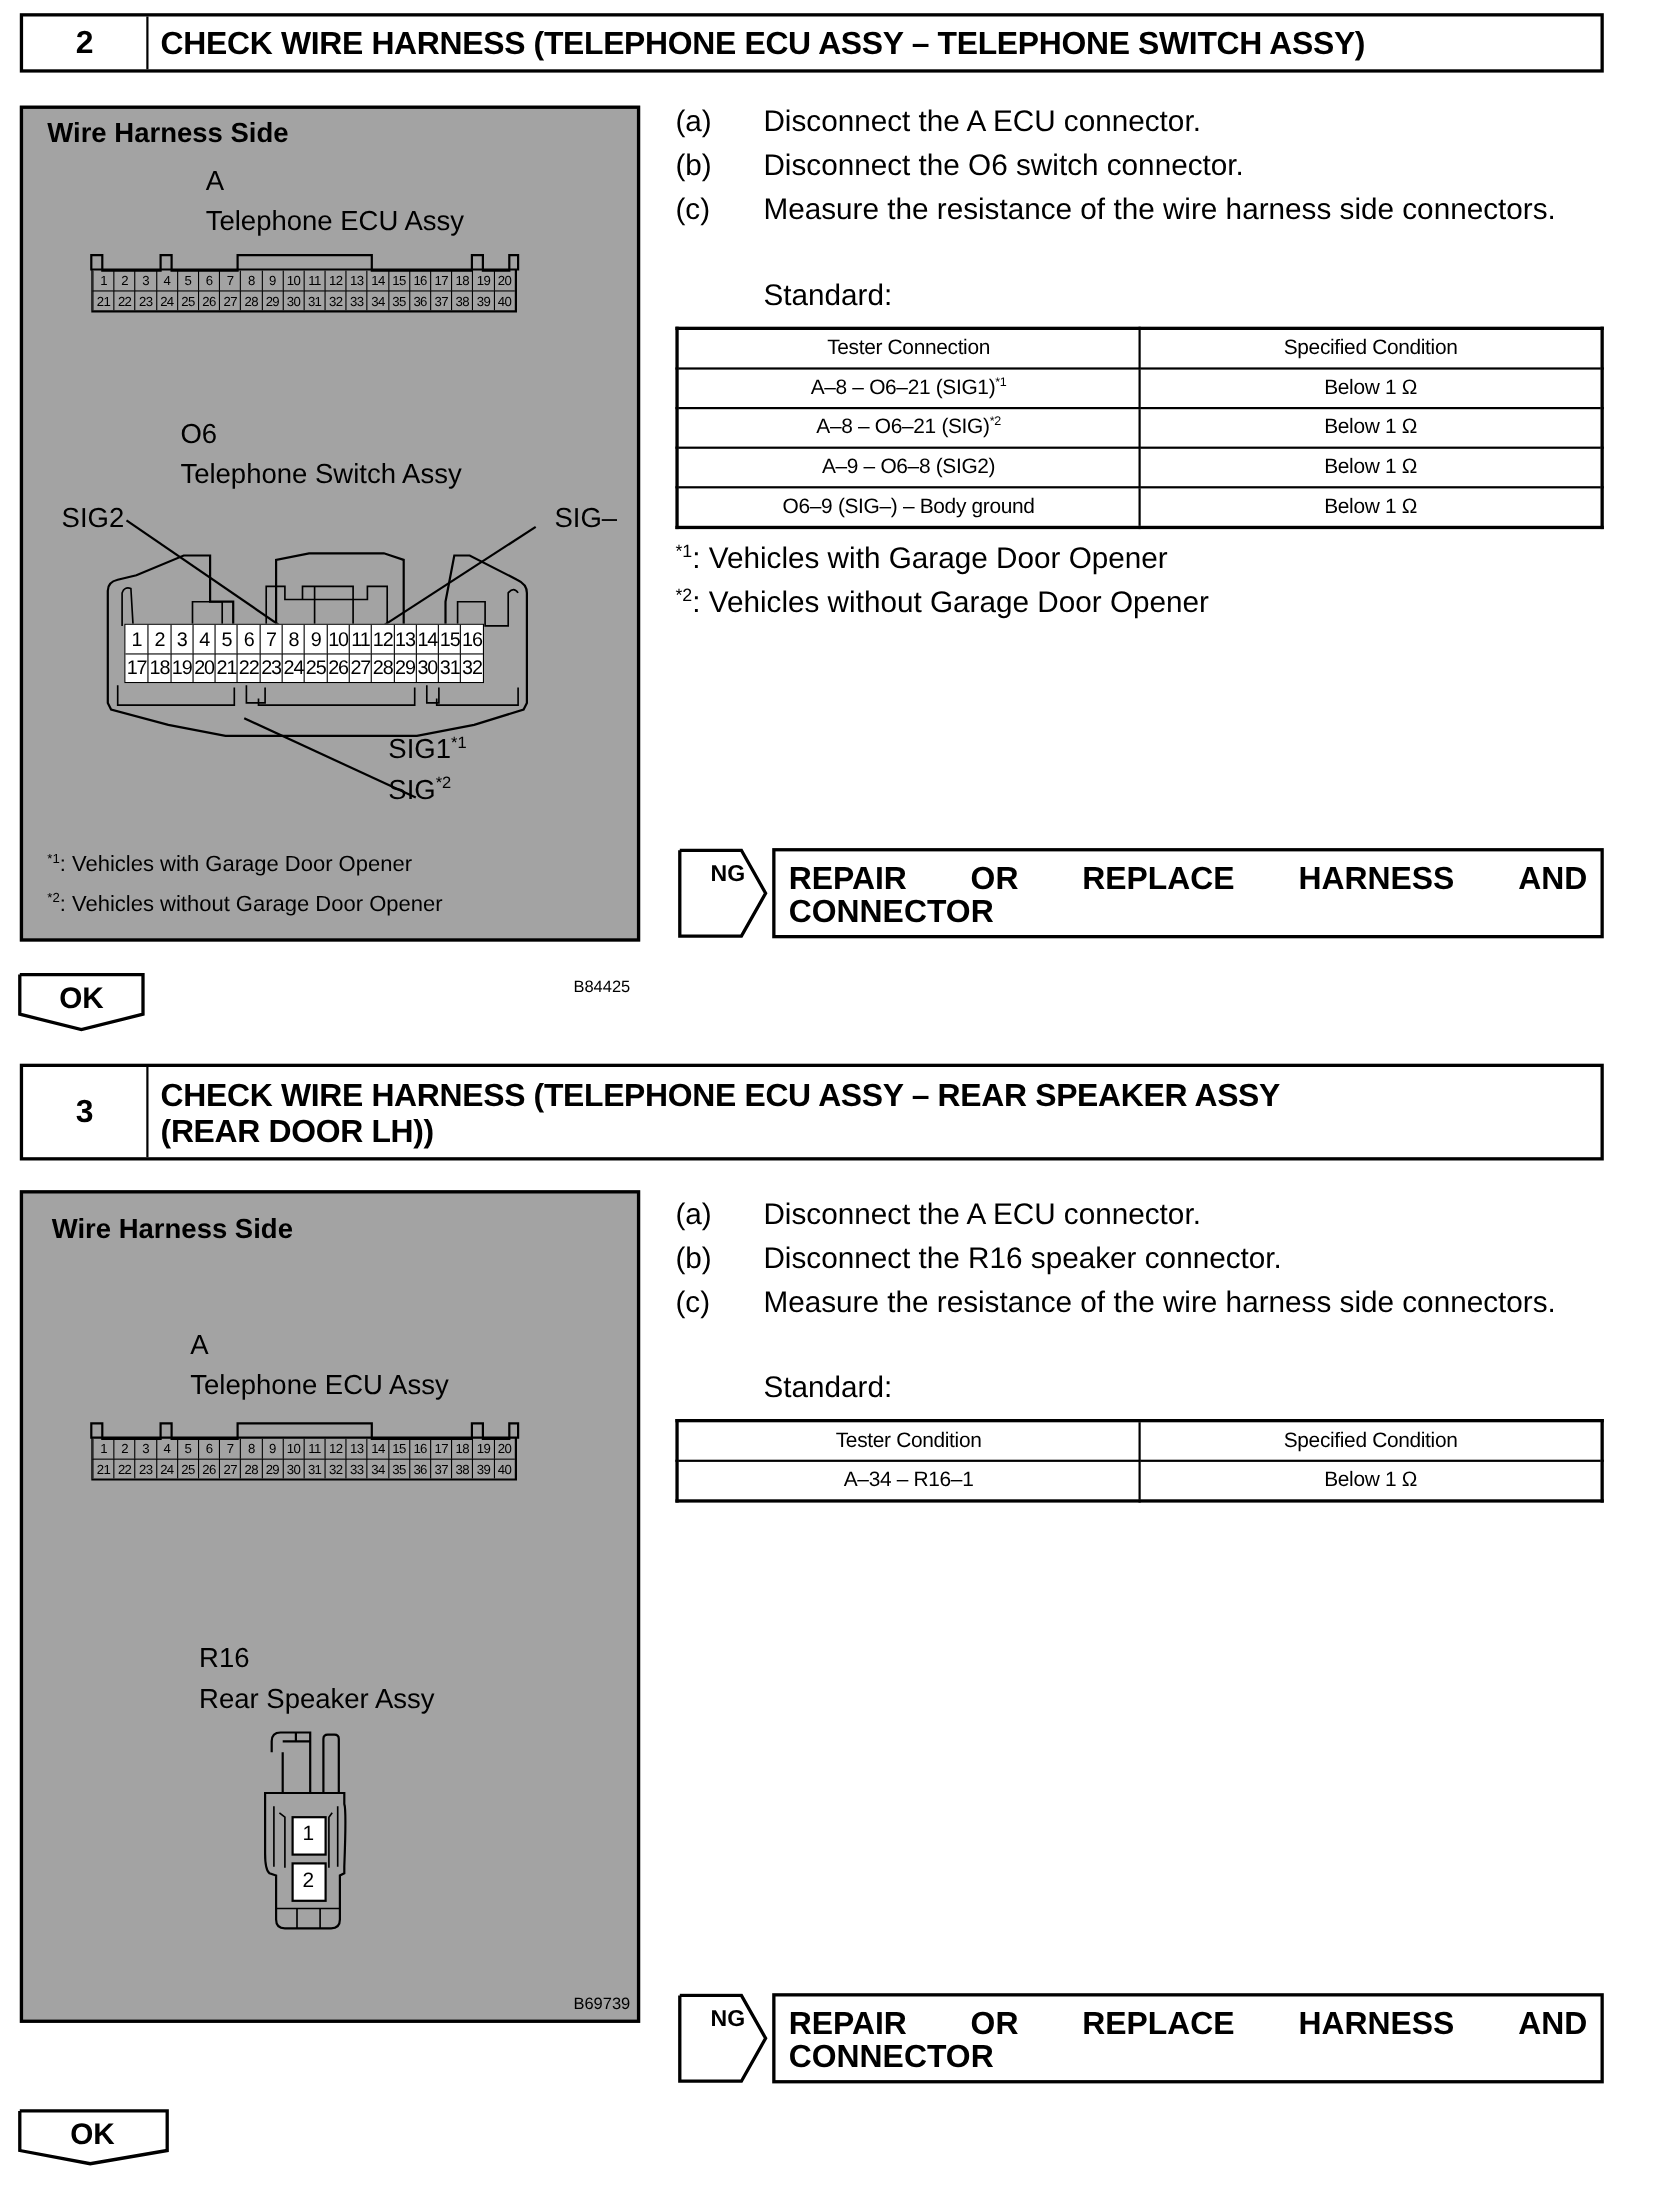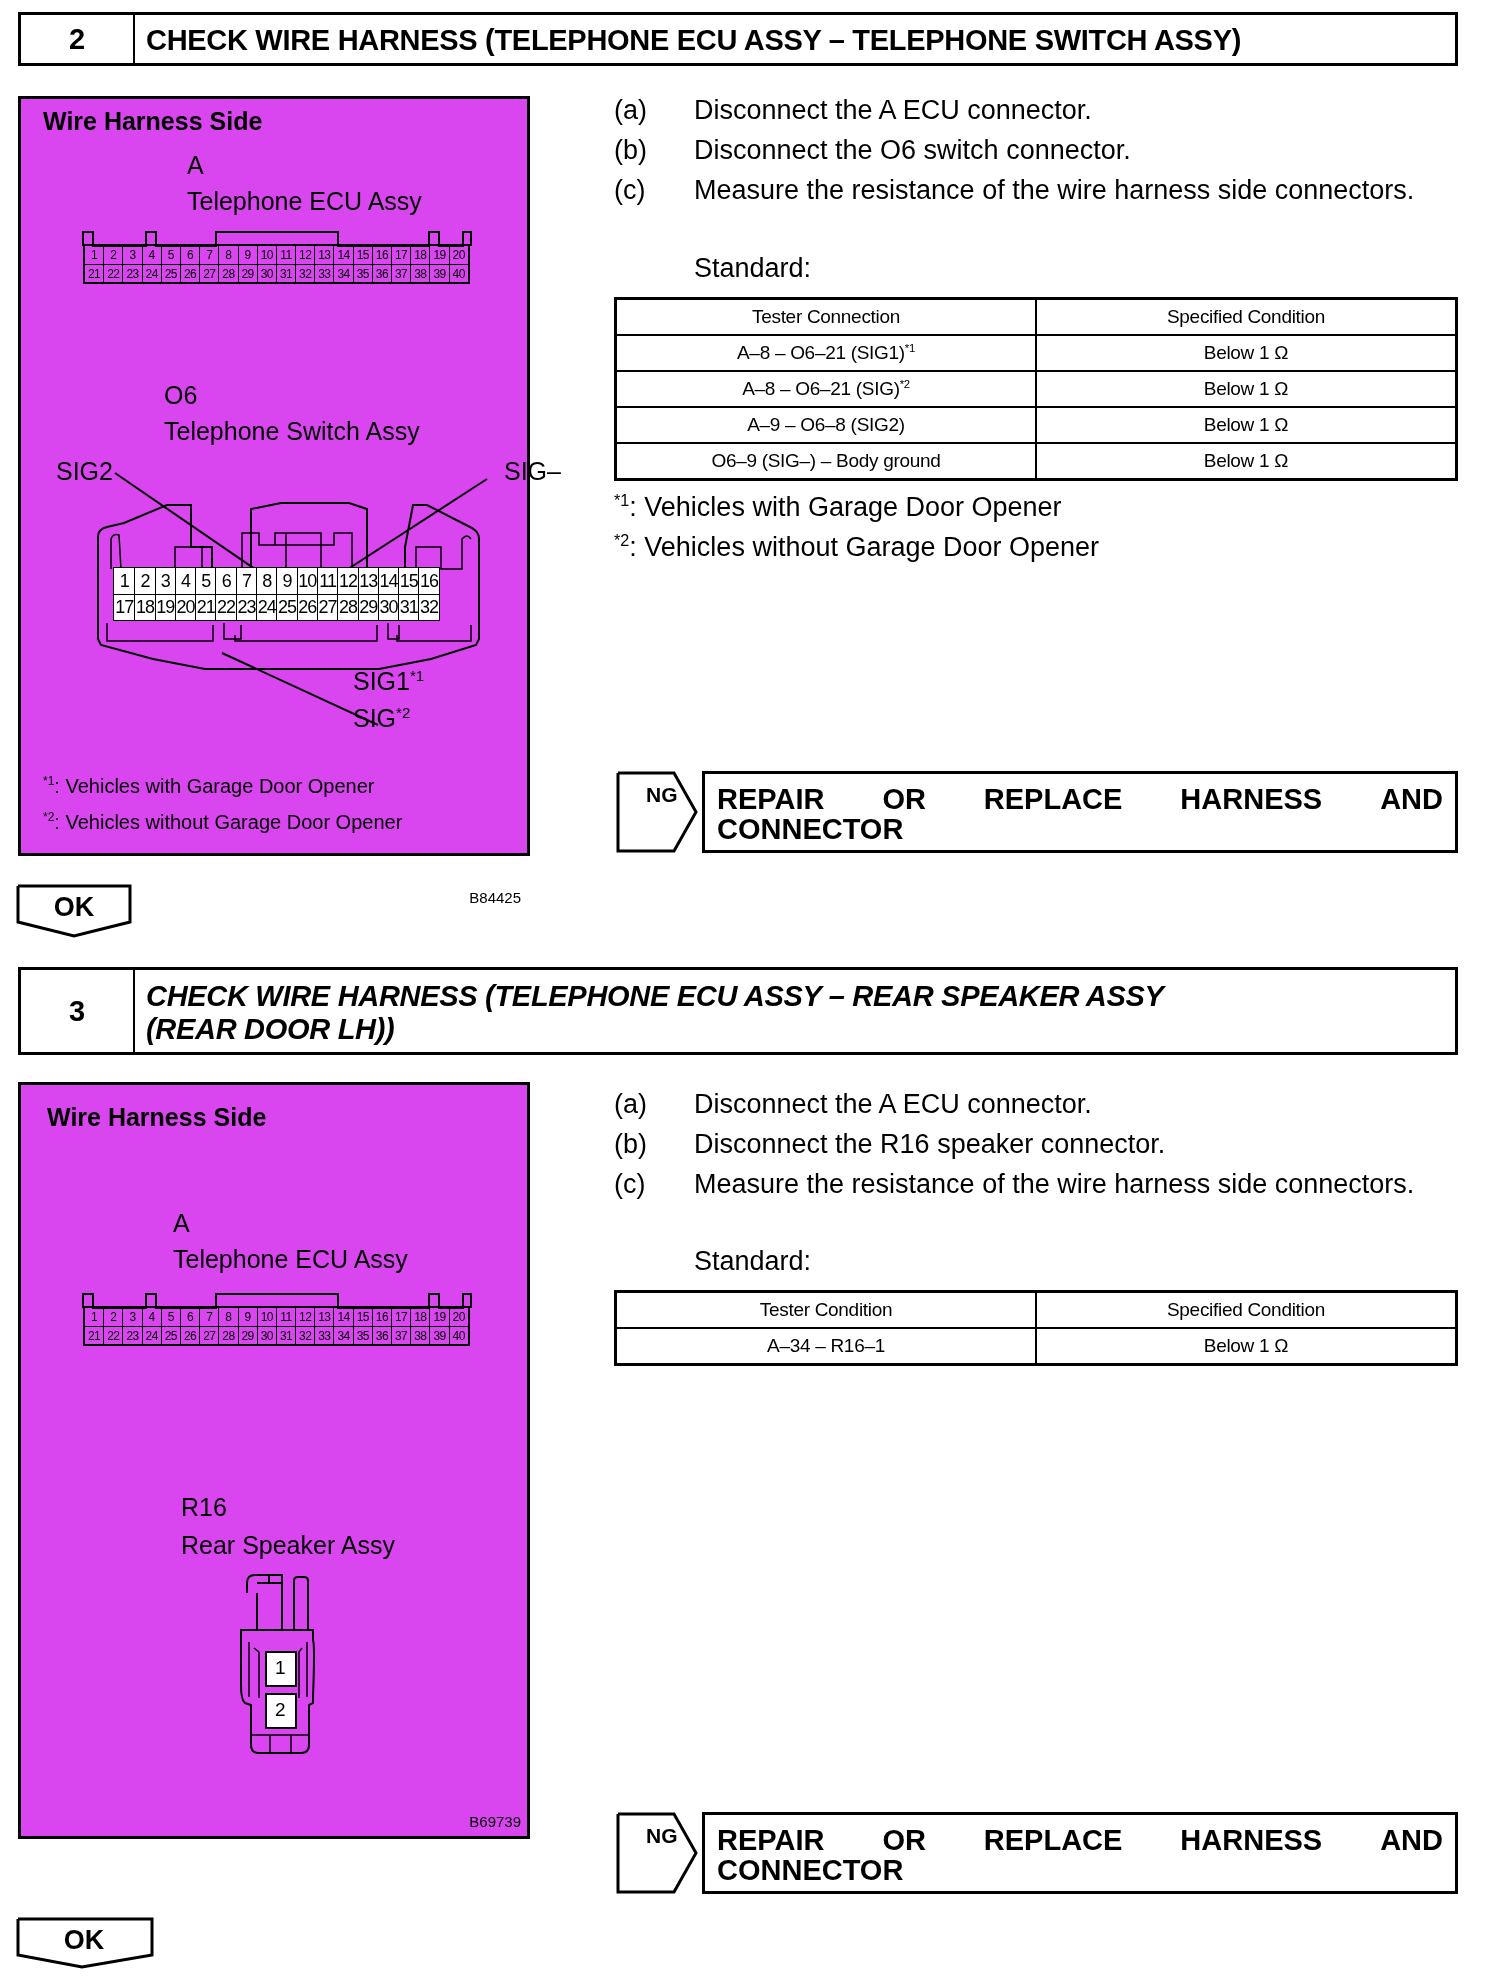--- a/index.html
+++ b/index.html
@@ -8,21 +8,21 @@
   .abs { position: absolute; }
 
   
   .step-header { position: absolute; left: 18px; width: 1440px; border: 3px solid #000; box-sizing: border-box; background:#fff; }
   .step-num { position: absolute; left: 0; top: 0; bottom: 0; width: 112px; border-right: 2px solid #000;
               display: flex; align-items: center; justify-content: center; font-weight: bold; font-size: 29px; }
   .step-title { position: absolute; left: 125px; right: 10px; font-weight: bold; font-size: 29px; line-height: 33px;
                 letter-spacing: -0.3px; }
 
   
-  .figbox { position: absolute; left: 18px; width: 512px; border: 3px solid #000; box-sizing: border-box; background: #d946ef; }
+  .figbox { position: absolute; left: 18px; width: 564px; border: 3px solid #000; box-sizing: border-box; background: #a3a3a3; }
   .fig-heading { position: absolute; font-weight: bold; font-size: 25px; }
   .fig-text { position: absolute; font-size: 25px; white-space: nowrap; }
   .fig-small { position: absolute; font-size: 20px; white-space: nowrap; }
   .fig-code { position: absolute; font-size: 15px; right: 6px; }
   sup { font-size: 0.6em; vertical-align: super; line-height: 0; }
 
   
   .conn40 { position: absolute; }
   .conn40 svg { position: absolute; left: 0; top: 0; overflow: visible; }
   .pin-grid { position: absolute; left: 0; top: 14px; display: grid; grid-template-columns: repeat(20, 19.2px);
@@ -257,21 +257,21 @@
 
 <div class="ok-arrow" style="left:16px;top:884px;">
   <svg width="140" height="60">
       <polyline points="2,2 114,2 114,38 58,52 2,38 2,2" fill="#fff" stroke="#000" stroke-width="3"></polyline>
     </svg>
   <div class="ok-label" style="width:116px;">OK</div>
 </div>
 
 <div class="step-header" style="top:967px;height:88px;">
   <div class="step-num">3</div>
-  <div class="step-title" style="top:10px;font-style:italic;">
+  <div class="step-title" style="top:10px;">
     <div>CHECK WIRE HARNESS (TELEPHONE ECU ASSY – REAR SPEAKER ASSY</div>
     <div>(REAR DOOR LH))</div>
   </div>
 </div>
 
 <div class="figbox" style="top:1082px;height:757px;">
   <div class="fig-heading" style="left:26px;top:18px;">Wire Harness Side</div>
   <div class="fig-text" style="left:152px;top:124px;">A</div>
   <div class="fig-text" style="left:152px;top:160px;">Telephone ECU Assy</div>
 

